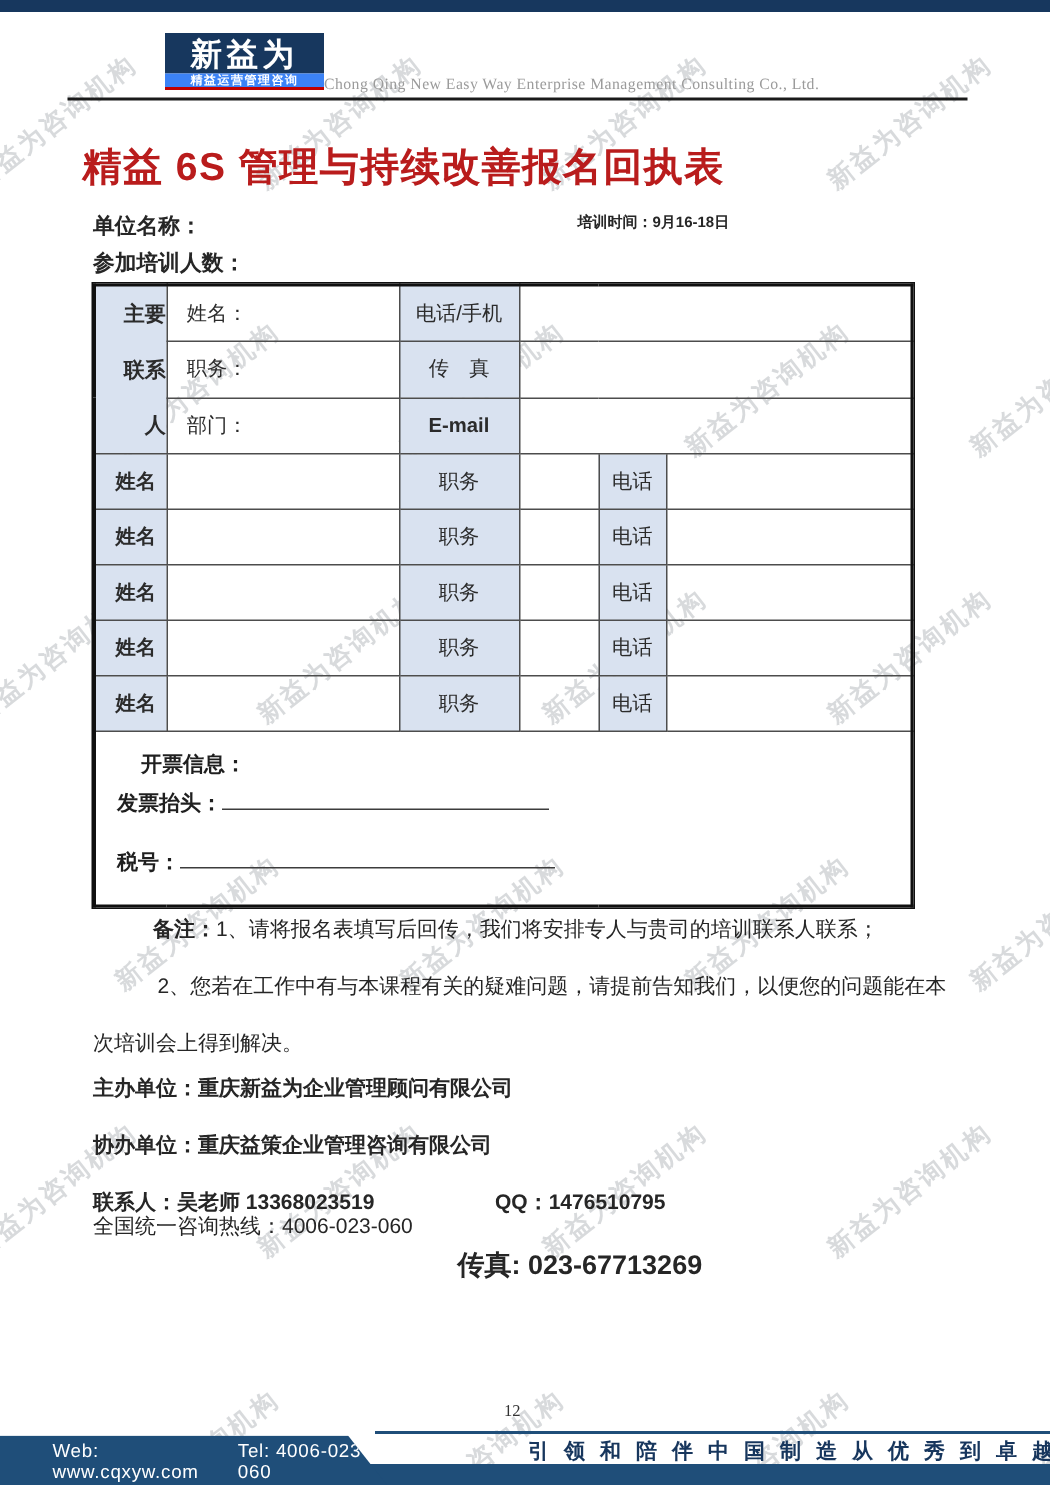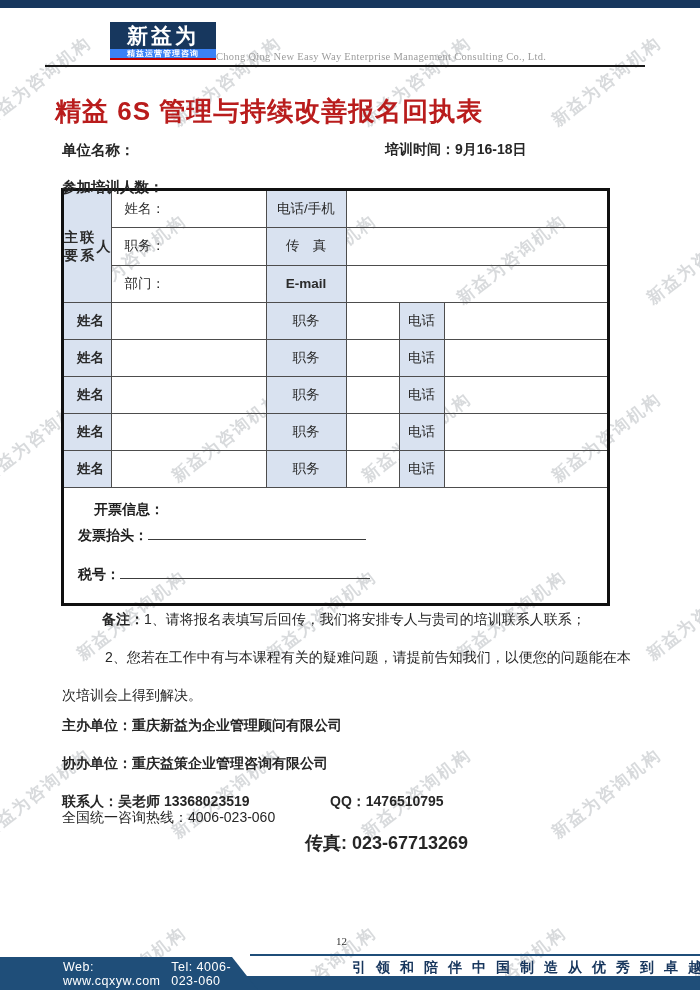--- a/index.html
+++ b/index.html
@@ -45,36 +45,36 @@
   }
   .header-rule { position:absolute; left:45px; top:65px; width:600px; height:2px; background:#1a1a1a; z-index:2; }
 
   
   .doc-title {
     position:absolute; left:55px; top:94px; width:555px; z-index:2;
     text-align:left; font-size:26px; font-weight:700; color:#b91c1c;
     letter-spacing:1px;
   }
   .meta-unit  { position:absolute; left:62px;  top:141px; font-size:14.5px; font-weight:700; z-index:2; }
-  .meta-time  { position:absolute; left:385px; top:141px; font-size:14px; font-weight:700; z-index:2; }
-  .meta-count { position:absolute; left:62px;  top:166px; font-size:14.5px; font-weight:700; z-index:2;margin-top:12px; }
+  .meta-time  { position:absolute; left:385px; top:141px; font-size:10px; font-weight:700; z-index:2; }
+  .meta-count { position:absolute; left:62px;  top:166px; font-size:14.5px; font-weight:700; z-index:2; }
 
   
   .form-table {
     position:absolute; left:62px; top:189px; z-index:1;
     border-collapse:collapse; table-layout:fixed; width:545px;
     font-size:13.5px; color:#2b2b2b;
   }
   .form-table td { border:1px solid #4d4d4d; height:37px; padding:0; background:transparent; }
   .form-table { border:2.5px solid #101010; outline:1px solid #101010; }
   td.blue { background:#d9e2f0; }
   td.lbl  { padding-left:13px; text-align:left; }
   td.ctr  { text-align:center; }
   td.bold { font-weight:700; }
-  .contact-lines { height:111px; display:flex; flex-direction:row; justify-content:space-around; align-items:center; font-weight:700; font-size:14px; }
+  .contact-lines { height:111px; display:flex; flex-direction:column; justify-content:space-around; align-items:flex-end; font-weight:700; font-size:14px; }
   td.invoice-cell { height:116px; vertical-align:top; }
   .inv-line { margin-left:14px; font-weight:700; font-size:14px; color:#1f1f1f; }
   .inv-1 { margin-top:13px;margin-left:30px; }
   .inv-2 { margin-top:8px; }
   .inv-3 { margin-top:21px; }
   .u-line { display:inline-block; border-bottom:1.5px solid #3c3c3c; height:13px; vertical-align:baseline; }
   .u-218 { width:218px; } .u-250 { width:250px; }
 
   
   .note-1 { position:absolute; left:62px;  top:611px; font-size:14px; z-index:2;margin-left:40px; }
@@ -92,21 +92,21 @@
   .page-num {
     position:absolute; left:336px; top:935px; z-index:2;
     font-family:"Liberation Serif","DejaVu Serif",serif; font-size:11px; color:#333;
   }
   .footer { position:absolute; left:0; bottom:0; width:700px; height:36px; z-index:3; }
   .footer-thinline { position:absolute; left:250px; top:0px; width:450px; height:2px; background:#1f4e79; }
   .footer-bottomstrip { position:absolute; left:240px; bottom:0; width:460px; height:14px; background:#1f4e79; }
   .footer-leftbar {
     position:absolute; left:0; top:3px; width:258px; height:33px; background:#1f4e79;
     clip-path:polygon(0 0, 232px 0, 258px 100%, 0 100%);
-    display:flex; align-items:center; color:#ffffff; font-size:12.5px; letter-spacing:.5px;padding-left:28px;
+    display:flex; align-items:center; color:#ffffff; font-size:12.5px; letter-spacing:.5px;
   }
   .footer-leftbar .web { margin-left:35px; }
   .footer-leftbar .tel { margin-left:3px; }
   .footer-slogan {
     position:absolute; left:352px; top:5px; width:345px; z-index:2;
     color:#17365d; font-weight:700; font-size:14px; letter-spacing:10px; white-space:nowrap;
   }
 </style>
 </head>
 <body>

